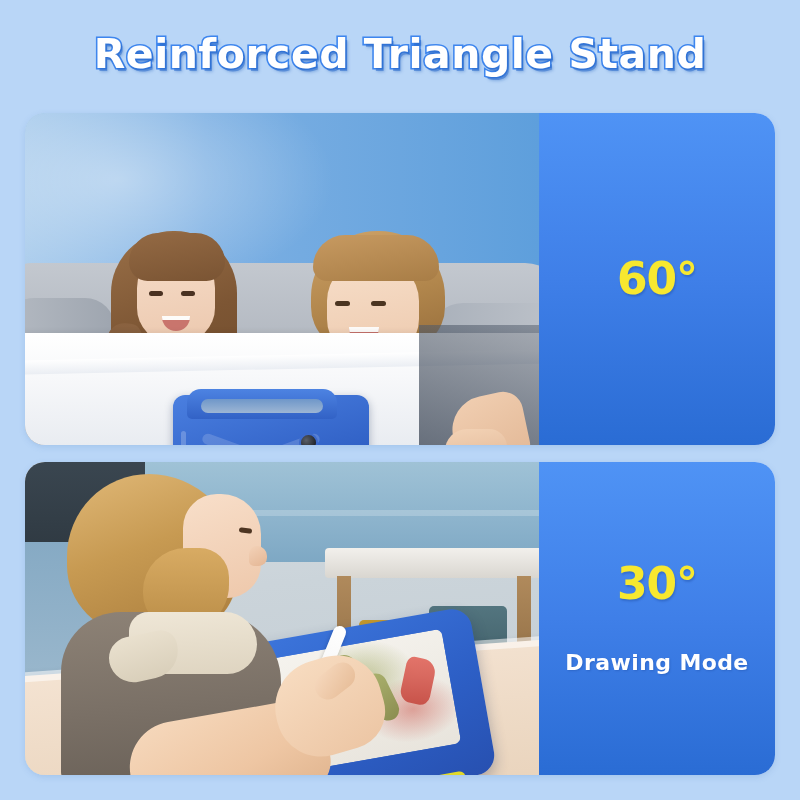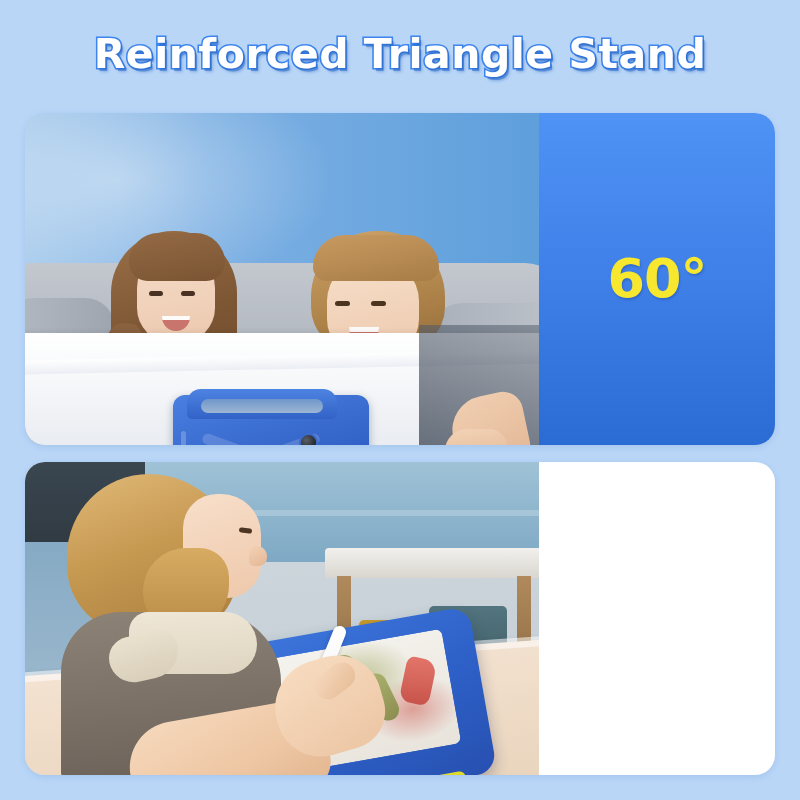--- a/index.html
+++ b/index.html
@@ -528,21 +528,21 @@
     height: 100%;
     background: linear-gradient(180deg, #4f93f5 0%, #3f7fe8 50%, #2a6cd4 100%);
     display: flex;
     flex-direction: column;
     align-items: center;
     justify-content: center;
   }
 
   .angle-value {
     font-family: "DejaVu Sans", sans-serif;
-    font-size: 54px;
+    font-size: 44px;
     font-weight: bold;
     color: #f7e82f;
     line-height: 1;
     letter-spacing: -1px;
     text-shadow: 1px 2px 2px rgba(20,60,140,0.30);
   }
 
   .mode-label {
     font-family: "DejaVu Sans", sans-serif;
     font-size: 22px;
@@ -647,13 +647,17 @@
     <div class="g2-hair-curl"></div>
     <div class="g2-dress"></div>
     <div class="g2-collar"></div>
     <div class="g2-collar2"></div>
     <div class="g2-arm"></div>
     <div class="t2-stylus"></div>
     <div class="g2-hand"></div>
     <div class="g2-finger"></div>
   </div>
 
+  <div class="info-panel">
+    <div class="angle-value">30°</div>
+    <div class="mode-label">Drawing Mode</div>
+  </div>
 </div>
 
 </body></html>

